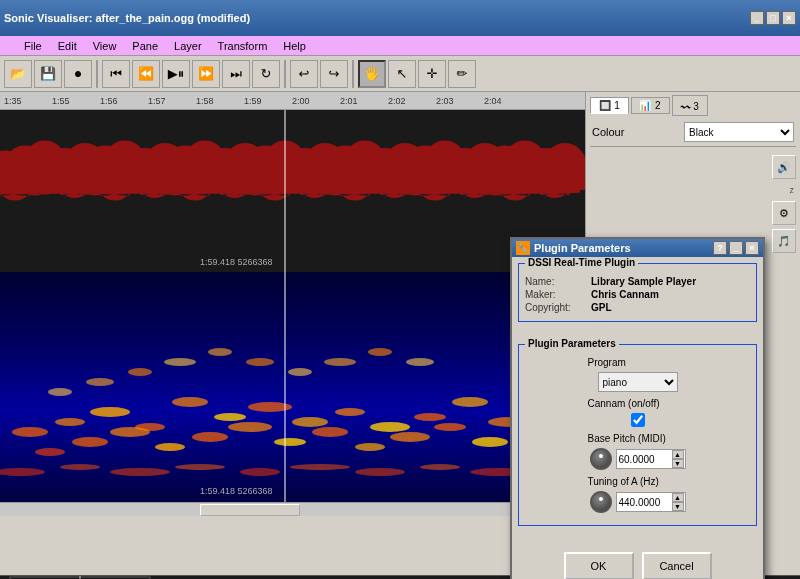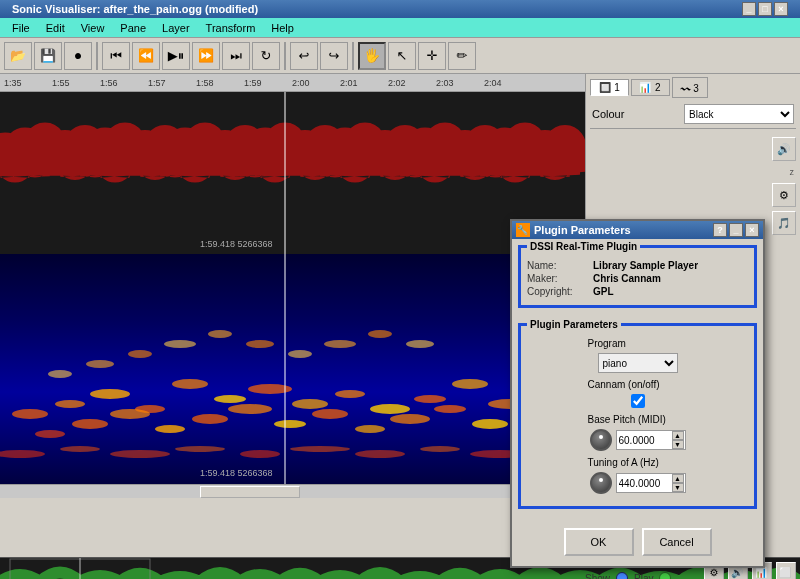--- a/index.html
+++ b/index.html
@@ -2,50 +2,50 @@
 <html><head>
   <meta charset="utf-8">
   <style>
     * { box-sizing: border-box; margin: 0; padding: 0; }
     body { width: 800px; height: 579px; overflow: hidden; font-family: 'Arial', sans-serif; font-size: 11px; background: #d4d0c8; }
 
     
     .title-bar {
       background: linear-gradient(to bottom, #4a7bb5, #2c5a9a);
       color: white;
-      height: 18px;
-      display: flex;
-      align-items: center;
-      padding: 0 12px;
+      height: 36px;
+      display: flex;
+      align-items: center;
+      padding: 0 4px;
       font-size: 11px;
       font-weight: bold;
       text-align: center;
     }
     .title-bar-buttons {
       margin-left: auto;
       display: flex;
       gap: 2px;
     }
     .title-btn {
       width: 14px; height: 14px;
       background: #d4d0c8;
       border: 1px solid #666;
       display: flex; align-items: center; justify-content: center;
       font-size: 9px;
       cursor: pointer;
     }
 
     
     .menu-bar {
-      background: #5eead4;
+      background: #f0abfc;
       border-bottom: 1px solid #999;
       height: 20px;
       display: flex;
       align-items: center;
-      padding: 0 8px;
+      padding: 0 20px;
       gap: 8px;
     }
     .menu-item {
       font-size: 11px;
       cursor: pointer;
       padding: 2px 4px;
     }
 
     
     .toolbar {
@@ -222,22 +222,22 @@
       font-size: 9px;
       cursor: pointer;
       font-weight: bold;
     }
 
     .dialog-body {
       padding: 6px;
     }
 
     .group-box {
-      border: 3px solid #1d4ed8;
-      margin-bottom: 15px;
+      border: 1px solid #1d4ed8;
+      margin-bottom: 22px;
       position: relative;
       padding: 12px 6px 6px;
     }
     .group-label {
       position: absolute;
       top: -7px;
       left: 6px;
       background: #d4d0c8;
       padding: 0 3px;
       font-size: 10px;

